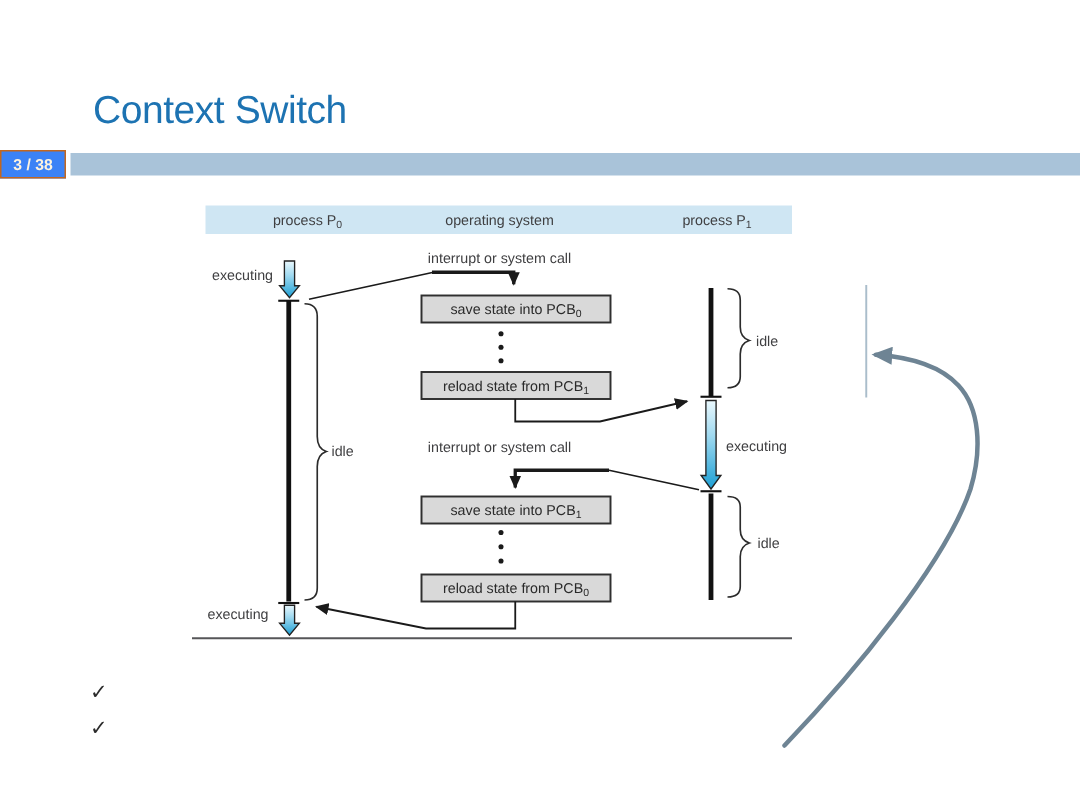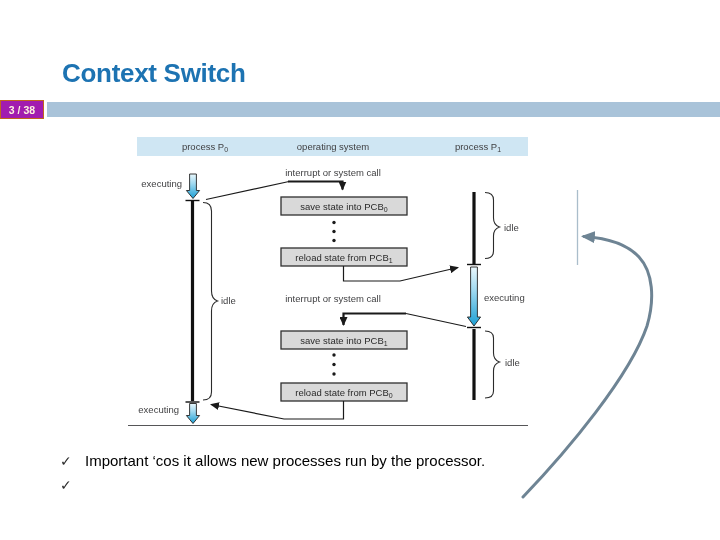--- a/index.html
+++ b/index.html
@@ -1,20 +1,20 @@
 <!DOCTYPE html>
 <html><head>
 <meta charset="utf-8">
 <style>
   html,body{margin:0;padding:0;}
   .slide{position:relative;width:720px;height:540px;background:#ffffff;overflow:hidden;
          font-family:"Liberation Sans",sans-serif;}
-  .title{position:absolute;left:62px;top:58px;margin:0;font-size:26px;font-weight:700;
+  .title{position:absolute;left:62px;top:58px;margin:0;font-size:26px;font-weight:400;
          letter-spacing:-0.3px;color:#1d73b2;}
-  .page-badge{position:absolute;left:0;top:100px;width:44px;height:19px;background:#a21caf;
+  .page-badge{position:absolute;left:0;top:100px;width:44px;height:19px;background:#3b82f6;
          border:1px solid #c2661f;box-sizing:border-box;color:#fdf3df;font-size:10.5px;
          font-weight:bold;display:flex;align-items:center;justify-content:center;}
   .title-bar{position:absolute;left:47px;top:102px;width:673px;height:15px;background:#a9c3d9;}
   .diagram-svg{position:absolute;left:0;top:0;}
   .bullets{position:absolute;left:60px;top:449px;width:612px;color:#000;}
   .bullet-item{display:flex;align-items:flex-start;font-size:15px;line-height:24px;}
   .check{width:25px;flex:0 0 25px;font-size:14px;color:#2b2b2b;}
   .btext{display:block;max-width:545px;}
   svg text{font-family:"Liberation Sans",sans-serif;fill:#3f3f41;}
   svg .boxtext{fill:#2a2a2a;}
@@ -118,20 +118,19 @@
     <line x1="128" y1="425.5" x2="528" y2="425.5" stroke="#565658" stroke-width="1.2"></line>
 
     <line x1="577.5" y1="190" x2="577.5" y2="265" stroke="#aabdcb" stroke-width="1.3"></line>
 
     <path d="M523,497 C568,450 630,376 647,326 C655,299 653,272 639,257 C627,244 606,238 584,236.5" fill="none" stroke="#6e8494" stroke-width="3" stroke-linecap="round" marker-end="url(#arrSteel)"></path>
   </svg>
 
   <div class="bullets">
     <div class="bullet-item">
       <span class="check">✓</span>
-      <span class="btext">Important ‘cos it allows new processes run by the processor.</span>
     </div>
     <div class="bullet-item">
       <span class="check">✓</span>
     </div>
   </div>
 
 </div>
 
 </body></html>

